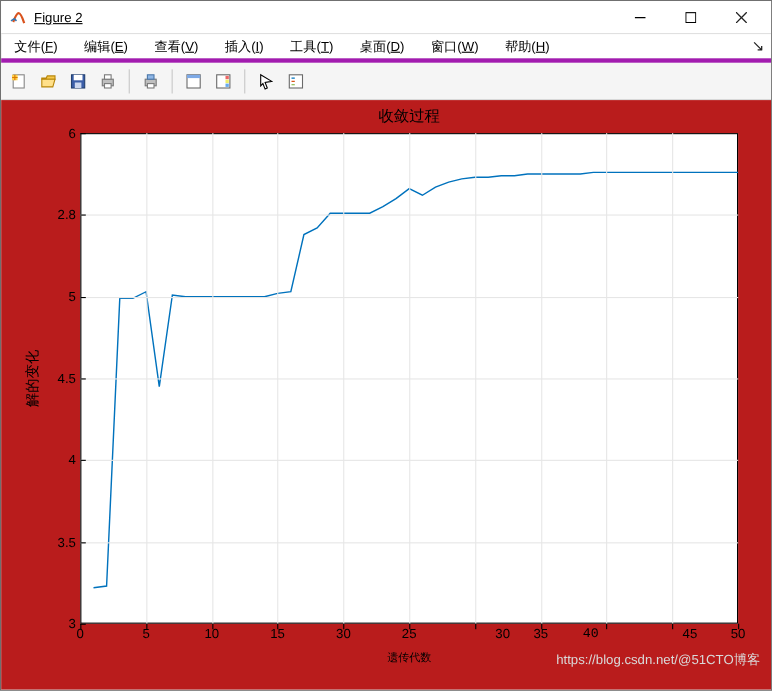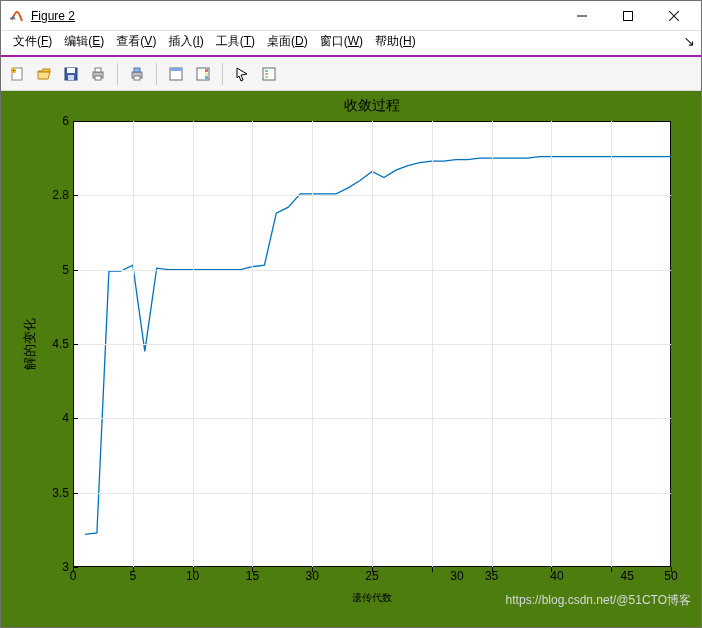--- a/index.html
+++ b/index.html
@@ -28,24 +28,24 @@
   }
   .titlebar .title { flex: 0 0 auto; font-size: 12px; text-decoration: underline; }
   .titlebar .spacer { flex: 1; }
   .winbtn {
     width: 46px; height: 30px;
     display: flex; align-items: center; justify-content: center;
     font-size: 12px; color: #222;
   }
   .menubar {
     height: 26px;
-    display: flex; align-items: flex-start;
+    display: flex; align-items: center;
     padding: 0 6px;
-    gap: 0;
-    border-bottom: 2px solid #a21caf;
+    gap: 12px;
+    border-bottom: 4px solid #a21caf;
     position: relative;
   }
   .dock-arrow {
     position: absolute; right: 6px; top: 2px;
     font-size: 14px; color: #222;
   }
   .menuitem {
     padding: 2px 6px;
     font-size: 12px;
   }
@@ -66,21 +66,21 @@
   }
   .sep {
     width: 1px; height: 22px;
     background: #c8c8c8; margin: 0 4px;
   }
   
   .figarea {
     position: relative;
     width: 700px;
     height: 536px; 
-    background: #4d7c0f;
+    background: #b91c1c;
   }
   .axes-bg {
     position: absolute;
     left: 72px; top: 30px;
     width: 598px; height: 446px;
     background: #fff;
     border: 1px solid #000;
   }
   .chart-title {
     position: absolute;
@@ -272,21 +272,21 @@
     <div class="ticmark x" style="left: 371px;"></div>
     <div class="tick-x" style="left: 371px;">25</div>
     <div class="gridline-v" style="left: 430.8px; top: 30px; height: 446px;"></div>
     <div class="ticmark x" style="left: 430.8px;"></div>
     <div class="tick-x" style="left: 456px;">30</div>
     <div class="gridline-v" style="left: 490.6px; top: 30px; height: 446px;"></div>
     <div class="ticmark x" style="left: 490.6px;"></div>
     <div class="tick-x" style="left: 490.6px;">35</div>
     <div class="gridline-v" style="left: 550.4px; top: 30px; height: 446px;"></div>
     <div class="ticmark x" style="left: 550.4px;"></div>
-    <div class="tick-x" style="left: 556px;">40</div>
+    <div class="tick-x" style="left: 536px; font-family: Liberation Mono, monospace;">40</div>
     <div class="gridline-v" style="left: 610.2px; top: 30px; height: 446px;"></div>
     <div class="ticmark x" style="left: 610.2px;"></div>
     <div class="tick-x" style="left: 610.2px; margin-left: 16px;">45</div>
     <div class="ticmark x" style="left: 670px;"></div>
     <div class="tick-x" style="left: 670px;">50</div>
     <div class="ticmark y" style="top: 476px;"></div>
     <div class="tick-y" style="top: 476px;">3</div>
     <div class="gridline-h" style="top: 401.667px; left: 72px; width: 598px;"></div>
     <div class="ticmark y" style="top: 401.667px;"></div>
     <div class="tick-y" style="top: 401.667px;">3.5</div>

